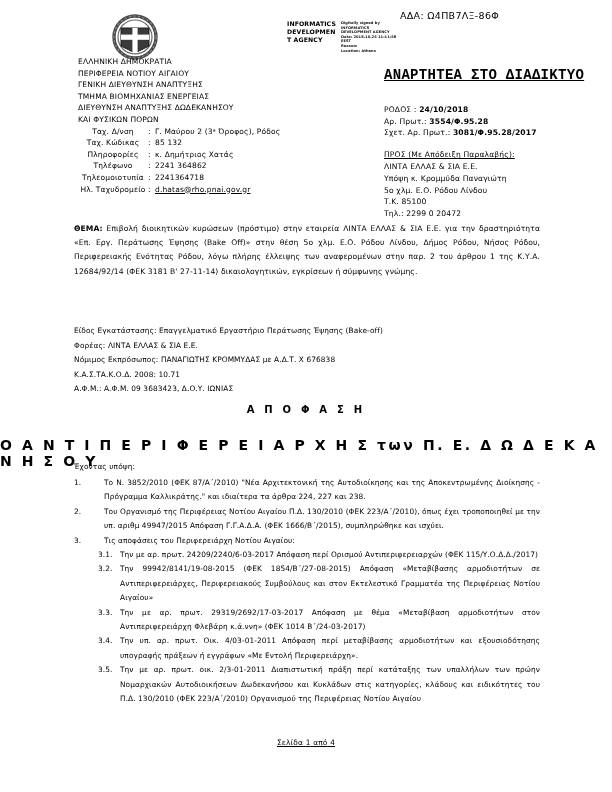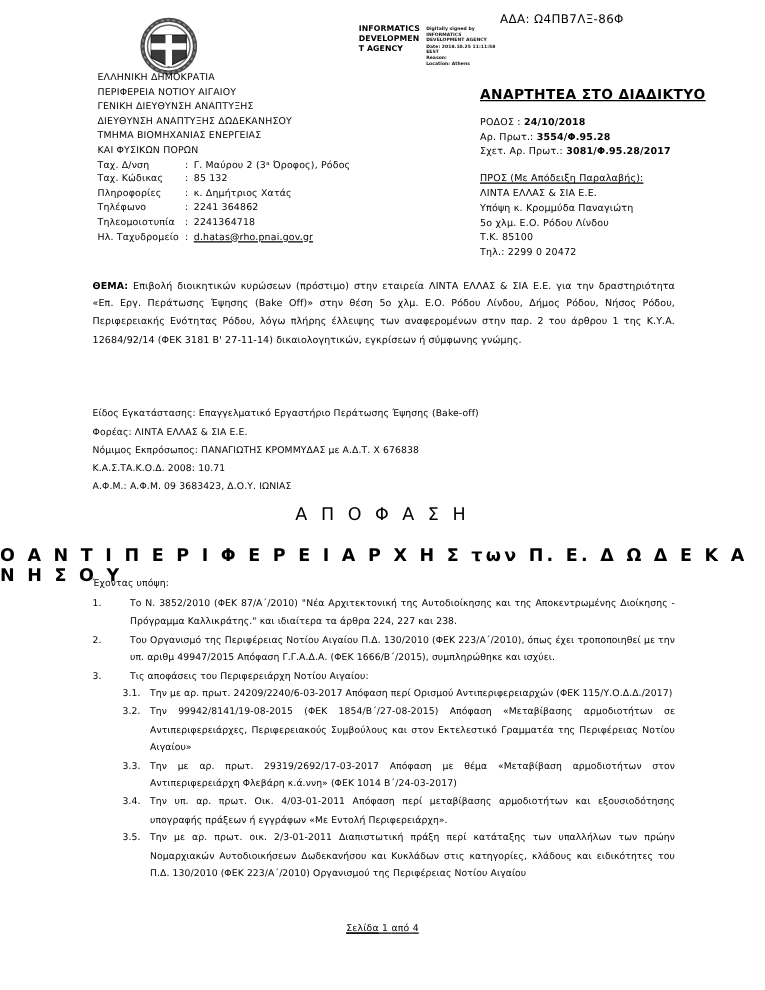--- a/index.html
+++ b/index.html
@@ -76,41 +76,42 @@
     position: absolute;
     top: 56px;
     left: 78px;
     width: 230px;
     font-size: 7.5px;
     line-height: 11.6px;
     letter-spacing: 0.15px;
   }
   .hdr-left .org-line { white-space: nowrap; }
   .kv { display: flex; white-space: nowrap; }
-  .kv .k { width: 70px; flex: 0 0 70px; }
+  .kv .k { width: 70px; flex: 0 0 70px; text-align: center; }
   .kv .sep { width: 7px; flex: 0 0 7px; }
   .kv .v { flex: 1 1 auto; }
   .kv .v.mail { text-decoration: underline; }
 
   .hdr-right {
     position: absolute;
     top: 70px;
     left: 384px;
     width: 228px;
     font-size: 7.6px;
     line-height: 11.8px;
     letter-spacing: 0.15px;
   }
   .anartitea {
     font-weight: bold;
     text-decoration: underline;
-    font-size: 11px;
+    font-size: 14px;
     letter-spacing: 0.3px;
     white-space: nowrap;
-    margin-bottom: 10px;
+    margin-bottom: 22px;
+    font-family: Liberation Mono, monospace;
   }
   .rr { white-space: nowrap; }
   .rr b { font-weight: bold; }
   .pros-title {
     text-decoration: underline;
     margin-top: 10px;
     white-space: nowrap;
   }
 
   
@@ -140,22 +141,22 @@
   .estab div { white-space: nowrap; }
   .estab b { font-weight: normal; }
 
   
   .apofasi {
     position: absolute;
     top: 404px;
     left: 0;
     width: 612px;
     text-align: center;
-    font-size: 14px;
-    font-weight: normal;
+    font-size: 10px;
+    font-weight: bold;
     letter-spacing: 3.2px;
   }
   .apofasi-sub {
     position: absolute;
     top: 437px;
     left: 0;
     width: 612px;
     text-align: left;
     font-size: 14px;
     font-weight: bold;
@@ -253,22 +254,22 @@
         <rect x="20.4" y="16" width="5.2" height="25" fill="#ffffff"></rect>
         <rect x="9" y="22.6" width="28" height="5.2" fill="#ffffff"></rect>
       </g>
     </svg>
   </div>
 
   <div class="hdr-left">
     <div class="org-line">ΕΛΛΗΝΙΚΗ  ΔΗΜΟΚΡΑΤΙΑ</div>
     <div class="org-line">ΠΕΡΙΦΕΡΕΙΑ ΝΟΤΙΟΥ ΑΙΓΑΙΟΥ</div>
     <div class="org-line">ΓΕΝΙΚΗ ΔΙΕΥΘΥΝΣΗ ΑΝΑΠΤΥΞΗΣ</div>
+    <div class="org-line">ΤΜΗΜΑ ΒΙΟΜΗΧΑΝΙΑΣ ΕΝΕΡΓΕΙΑΣ</div>
     <div class="org-line">ΔΙΕΥΘΥΝΣΗ ΑΝΑΠΤΥΞΗΣ ΔΩΔΕΚΑΝΗΣΟΥ</div>
-    <div class="org-line">ΤΜΗΜΑ ΒΙΟΜΗΧΑΝΙΑΣ ΕΝΕΡΓΕΙΑΣ</div>
     <div class="org-line">ΚΑΙ ΦΥΣΙΚΩΝ ΠΟΡΩΝ</div>
 
     <div class="kv">
       <span class="k">Ταχ. Δ/νση</span>
       <span class="sep">:</span>
       <span class="v">Γ. Μαύρου 2 (3ᵃ Όροφος), Ρόδος</span>
     </div>
     <div class="kv">
       <span class="k">Ταχ. Κώδικας</span>
       <span class="sep">:</span>

